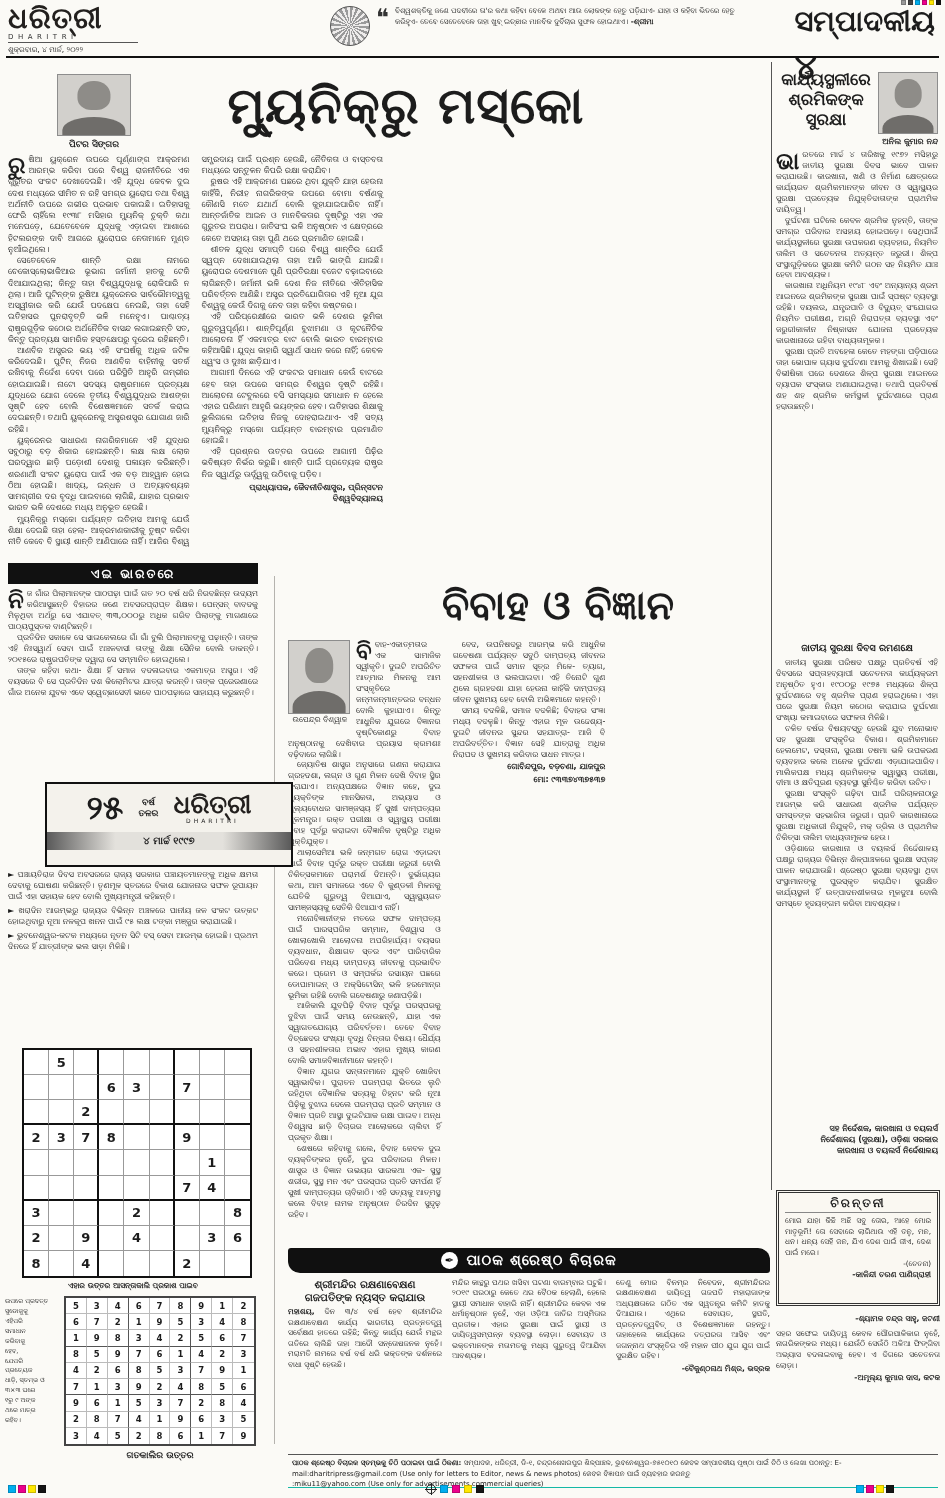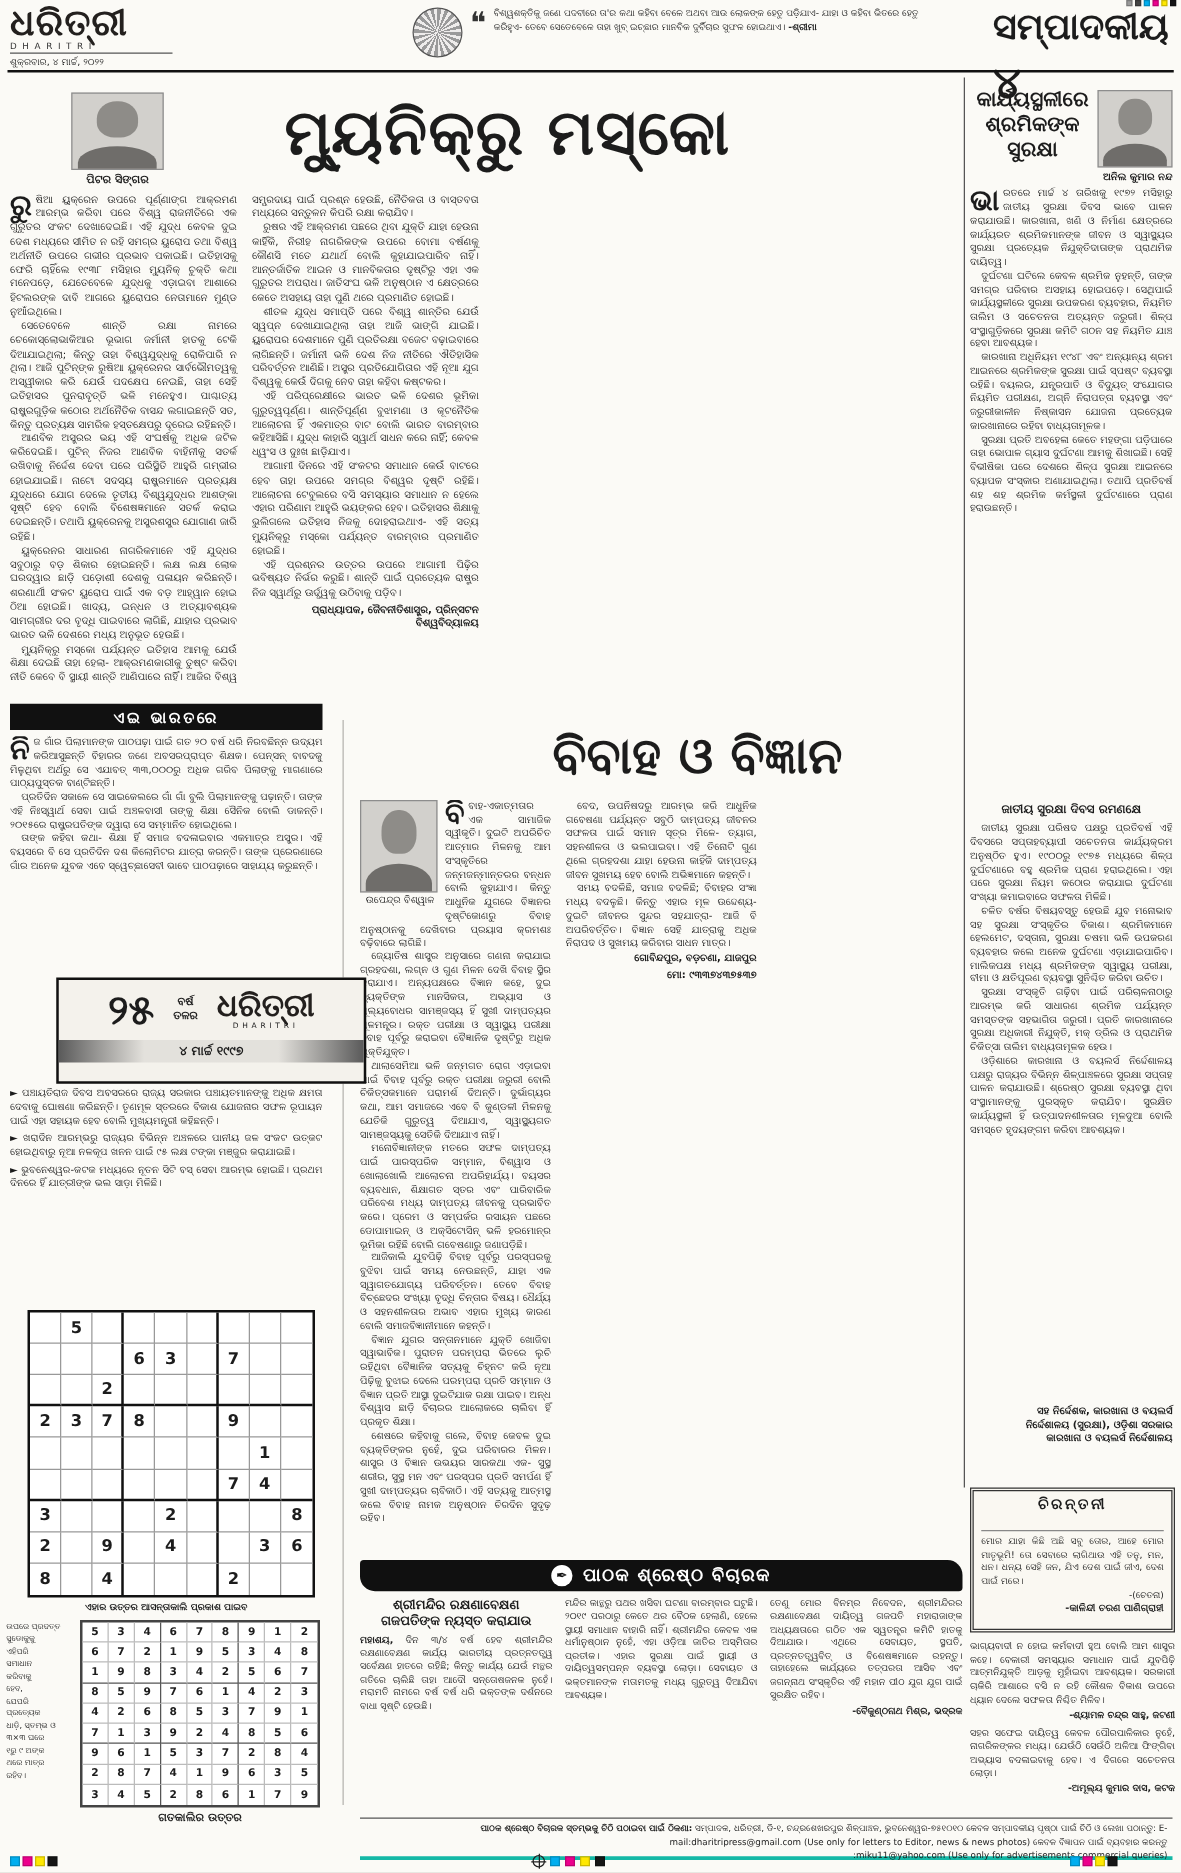--- a/index.html
+++ b/index.html
@@ -139,32 +139,32 @@
     display:flex; gap:10px; font-size:7.6px; line-height:1.38; text-align:justify; overflow:hidden; }
   .letters-content .lcol { flex:1 1 0; overflow:hidden; }
   .letter-headline { font-size:10.5px; font-weight:bold; line-height:1.25; text-align:center; margin-bottom:3px; }
   .salutation { font-weight:bold; }
   .letter-sig { font-weight:bold; text-align:right; margin-top:2px; }
 
   
   .chirantani { position:absolute; left:776px; top:1190px; width:164px; height:116px;
     border:3px double #333; padding:3px 6px; background:#faf8f2; }
   .ch-title { text-align:center; font-weight:bold; font-size:12px; border-bottom:1px solid #888;
-    padding-bottom:14px; margin-bottom:3px; letter-spacing:2px; }
+    padding-bottom:2px; margin-bottom:3px; letter-spacing:2px; }
   .ch-quote { font-size:7.4px; line-height:1.45; text-align:justify; }
   .ch-source { font-size:7.2px; text-align:right; }
   .ch-author { font-size:7.8px; font-weight:bold; text-align:right; margin-top:2px; }
   .right-letter { position:absolute; left:776px; top:1312px; width:164px; height:132px;
     font-size:7.6px; line-height:1.4; text-align:justify; overflow:hidden; }
   .right-letter .letter-sig { margin-bottom:4px; }
 
   
   .footer-strip { position:absolute; left:288px; top:1454px; width:650px; height:34px;
-    border-top:1px solid #555; border-bottom:3px solid #14b8a6; padding:3px 4px 0;
-    font-size:7px; line-height:1.5; text-align:right; }
+    border-top:1px solid #555; border-bottom:1px solid #14b8a6; padding:3px 4px 0;
+    font-size:7px; line-height:1.5; text-align:left; }
   .footer-strip b { font-weight:bold; }
   .reg-row.bl { left:8px; top:1485px; }
   .reg-row.bc { left:426px; top:1484px; align-items:center; gap:4px; }
   .reg-row.br { left:856px; top:1485px; }
 </style>
 </head>
 <body>
 
 <div class="page">
 
@@ -462,21 +462,20 @@
   </div>
 
   <div class="chirantani">
     <div class="ch-title">ଚିରନ୍ତନୀ</div>
     <div class="ch-quote">ମୋର ଯାହା କିଛି ଅଛି ସବୁ ତୋର, ଆହେ ମୋର ମାତୃଭୂମି! ତୋ ସେବାରେ ଲାଗିଥାଉ ଏହି ତନୁ, ମନ, ଧନ। ଧନ୍ୟ ସେହି ଜନ, ଯିଏ ଦେଶ ପାଇଁ ଜୀଏ, ଦେଶ ପାଇଁ ମରେ।</div>
     <div class="ch-source">-(ଚେତନା)</div>
     <div class="ch-author">-କାଳିନ୍ଦୀ ଚରଣ ପାଣିଗ୍ରାହୀ</div>
   </div>
 
   <div class="right-letter">
-    <div>ଭାଗ୍ୟବାଦୀ ନ ହୋଇ କର୍ମବାଦୀ ହୁଅ ବୋଲି ଆମ ଶାସ୍ତ୍ର କହେ। ବେକାରୀ ସମସ୍ୟାର ସମାଧାନ ପାଇଁ ଯୁବପିଢ଼ି ଆତ୍ମନିଯୁକ୍ତି ଆଡ଼କୁ ମୁହାଁଇବା ଆବଶ୍ୟକ। ସରକାରୀ ଚାକିରି ଆଶାରେ ବସି ନ ରହି କୌଶଳ ବିକାଶ ଉପରେ ଧ୍ୟାନ ଦେଲେ ସଫଳତା ନିଶ୍ଚିତ ମିଳିବ।</div>
     <div class="letter-sig">-ଶ୍ୟାମଳ ଚନ୍ଦ୍ର ସାହୁ, ଜଟଣୀ</div>
     <div>ସହର ସଫେଇ ଦାୟିତ୍ୱ କେବଳ ପୌରପାଳିକାର ନୁହେଁ, ନାଗରିକଙ୍କର ମଧ୍ୟ। ଯେଉଁଠି ସେଉଁଠି ଅଳିଆ ଫିଙ୍ଗିବା ଅଭ୍ୟାସ ବଦଳାଇବାକୁ ହେବ। ଏ ଦିଗରେ ସଚେତନତା ଲୋଡ଼ା।</div>
     <div class="letter-sig">-ଅମୂଲ୍ୟ କୁମାର ଦାସ, କଟକ</div>
   </div>
 
   <div class="footer-strip">
     <b>ପାଠକ ଶ୍ରେଷ୍ଠ ବିଚାରକ ସ୍ତମ୍ଭକୁ ଚିଠି ପଠାଇବା ପାଇଁ ଠିକଣା:</b><span> ସମ୍ପାଦକ, ଧରିତ୍ରୀ, ଡି-୧, ଚନ୍ଦ୍ରଶେଖରପୁର ଶିଳ୍ପାଞ୍ଚଳ, ଭୁବନେଶ୍ୱର-୭୫୧୦୧୦ କେବଳ ସମ୍ପାଦକୀୟ ପୃଷ୍ଠା ପାଇଁ ଚିଠି ଓ ଲେଖା ପଠାନ୍ତୁ: E-mail:dharitripress@gmail.com (Use only for letters to Editor, news &amp; news photos) କେବଳ ବିଜ୍ଞାପନ ପାଇଁ ବ୍ୟବହାର କରନ୍ତୁ</span>
     <div>:miku11@yahoo.com (Use only for advertisements,commercial queries)</div>
   </div>
 

